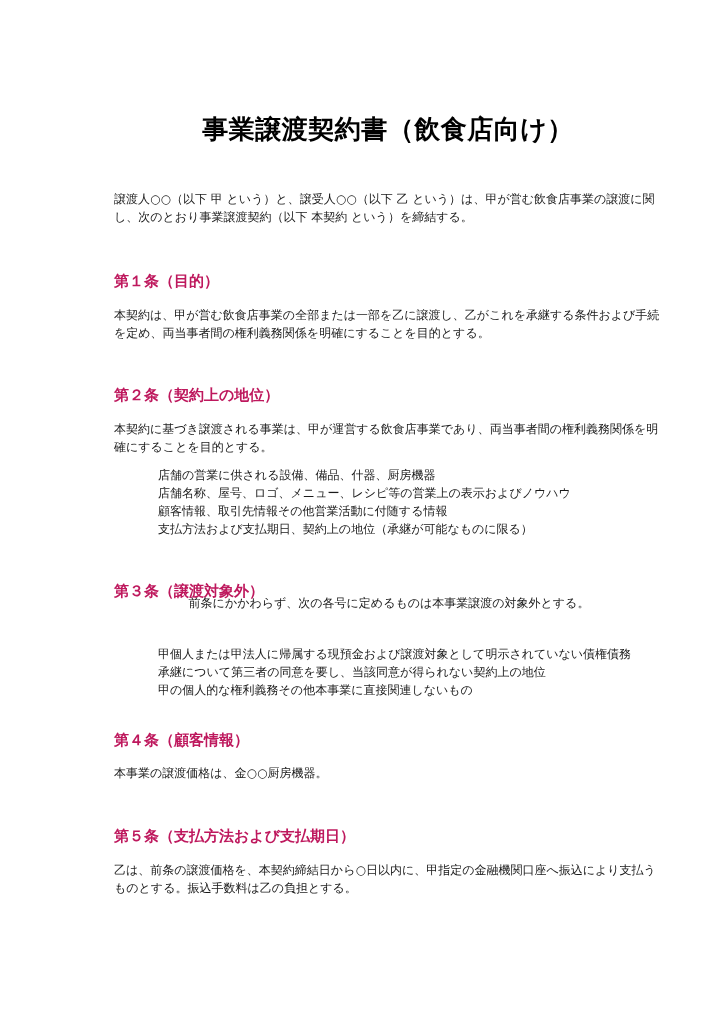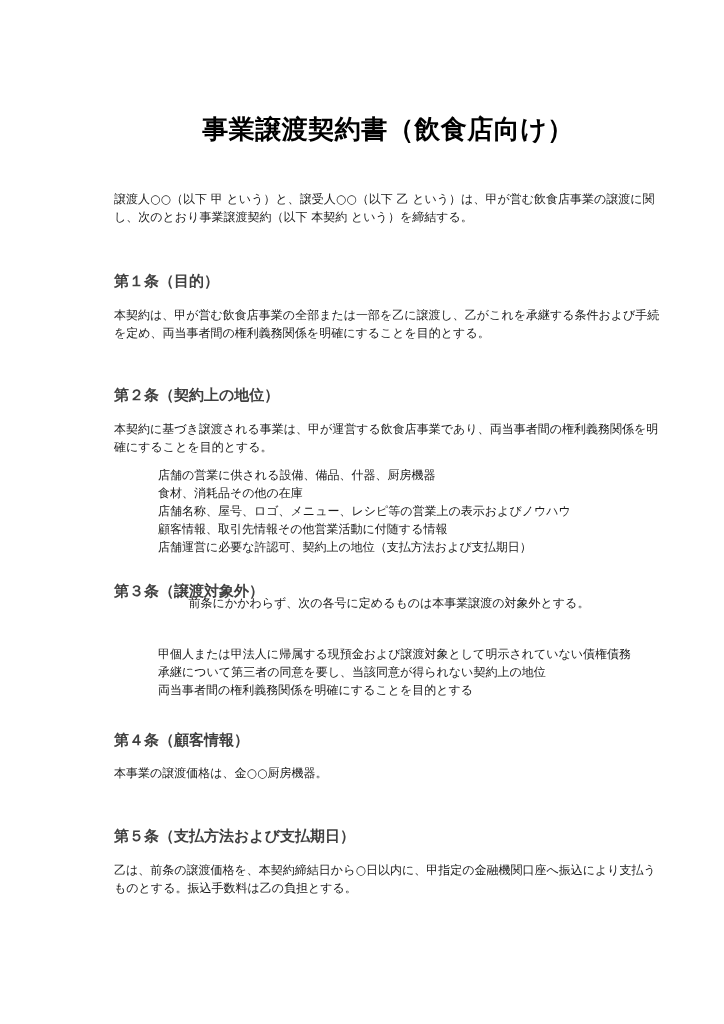--- a/index.html
+++ b/index.html
@@ -12,21 +12,21 @@
   .title {
     position: absolute; left: 0; width: 724px; top: 112px;
     text-align: center; font-size: 26px; font-weight: bold; letter-spacing: 0.5px;
     color: #000;
   }
   .para {
     position: absolute; left: 88px; width: 550px;
     font-size: 12px; line-height: 18px; color: #1a1a1a;
   }
   .heading {
-    position: absolute; left: 88px; font-size: 15px; font-weight: bold; color: #404040;
+    position: absolute; left: 88px; font-size: 15px; font-weight: bold; color: #be185d;
   }
   .list {
     position: absolute; left: 132px; width: 500px; margin: 0; padding: 0; list-style: none;
     font-size: 12px; line-height: 18px; color: #1a1a1a;
   }
   .list li { white-space: nowrap; }
 </style>
 </head>
 <body>
 
@@ -36,32 +36,31 @@
 
   <div class="para" style="top:190px;">譲渡人○○（以下 甲 という）と、譲受人○○（以下 乙 という）は、甲が営む飲食店事業の譲渡に関し、次のとおり事業譲渡契約（以下 本契約 という）を締結する。</div>
 
   <div class="heading" style="top:272px;">第１条（目的）</div>
   <div class="para" style="top:306px;">本契約は、甲が営む飲食店事業の全部または一部を乙に譲渡し、乙がこれを承継する条件および手続を定め、両当事者間の権利義務関係を明確にすることを目的とする。</div>
 
   <div class="heading" style="top:386px;">第２条（契約上の地位）</div>
   <div class="para" style="top:420px;">本契約に基づき譲渡される事業は、甲が運営する飲食店事業であり、両当事者間の権利義務関係を明確にすることを目的とする。</div>
   <ul class="list" style="top:466px;">
     <li>店舗の営業に供される設備、備品、什器、厨房機器</li>
-    <li>食材、消耗品その他の在庫</li>
     <li>店舗名称、屋号、ロゴ、メニュー、レシピ等の営業上の表示およびノウハウ</li>
     <li>顧客情報、取引先情報その他営業活動に付随する情報</li>
-    <li>店舗運営に必要な許認可、契約上の地位（支払方法および支払期日）</li>
+    <li>支払方法および支払期日、契約上の地位（承継が可能なものに限る）</li>
   </ul>
 
   <div class="heading" style="top:582px;">第３条（譲渡対象外）</div>
   <div class="para" style="top:594px;text-align:center;">前条にかかわらず、次の各号に定めるものは本事業譲渡の対象外とする。</div>
   <ul class="list" style="top:645px;">
     <li>甲個人または甲法人に帰属する現預金および譲渡対象として明示されていない債権債務</li>
     <li>承継について第三者の同意を要し、当該同意が得られない契約上の地位</li>
-    <li>両当事者間の権利義務関係を明確にすることを目的とする</li>
+    <li>甲の個人的な権利義務その他本事業に直接関連しないもの</li>
   </ul>
 
   <div class="heading" style="top:731px;">第４条（顧客情報）</div>
   <div class="para" style="top:764px;">本事業の譲渡価格は、金○○厨房機器。</div>
 
   <div class="heading" style="top:827px;">第５条（支払方法および支払期日）</div>
   <div class="para" style="top:861px;">乙は、前条の譲渡価格を、本契約締結日から○日以内に、甲指定の金融機関口座へ振込により支払うものとする。振込手数料は乙の負担とする。</div>
 
 </div>
 

